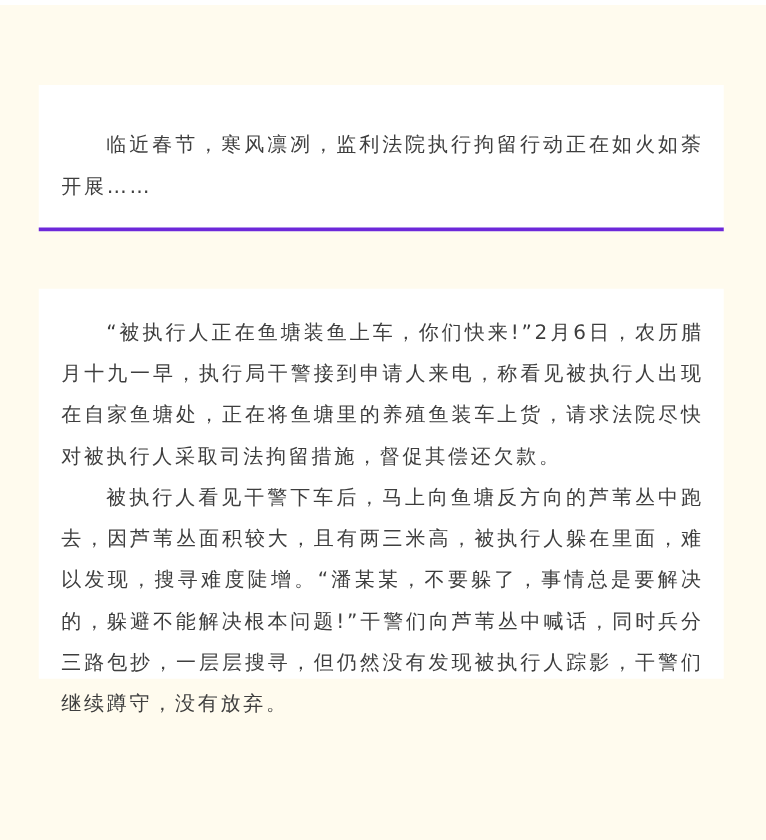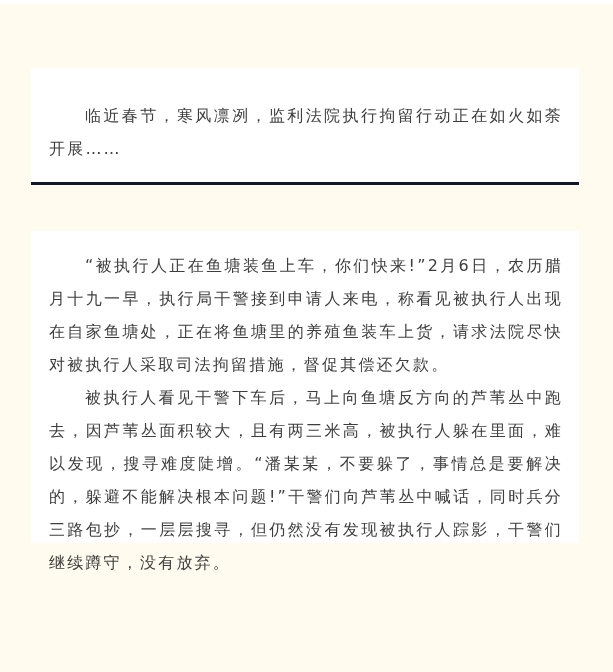--- a/index.html
+++ b/index.html
@@ -25,21 +25,21 @@
       left: 31px;
       width: 548px;
       background: #ffffff;
       box-sizing: border-box;
       padding: 0 18px;
     }
     .card-intro {
       top: 68px;
       height: 117px;
       padding-top: 99px;
-      border-bottom: 3px solid #0f172a;
+      border-bottom: 3px solid #6d28d9;
     }
     .card-intro .para {
       position: absolute;
       left: 18px;
       right: 16px;
       top: 100px;
     }
     .card-body {
       top: 231px;
       height: 312px;

